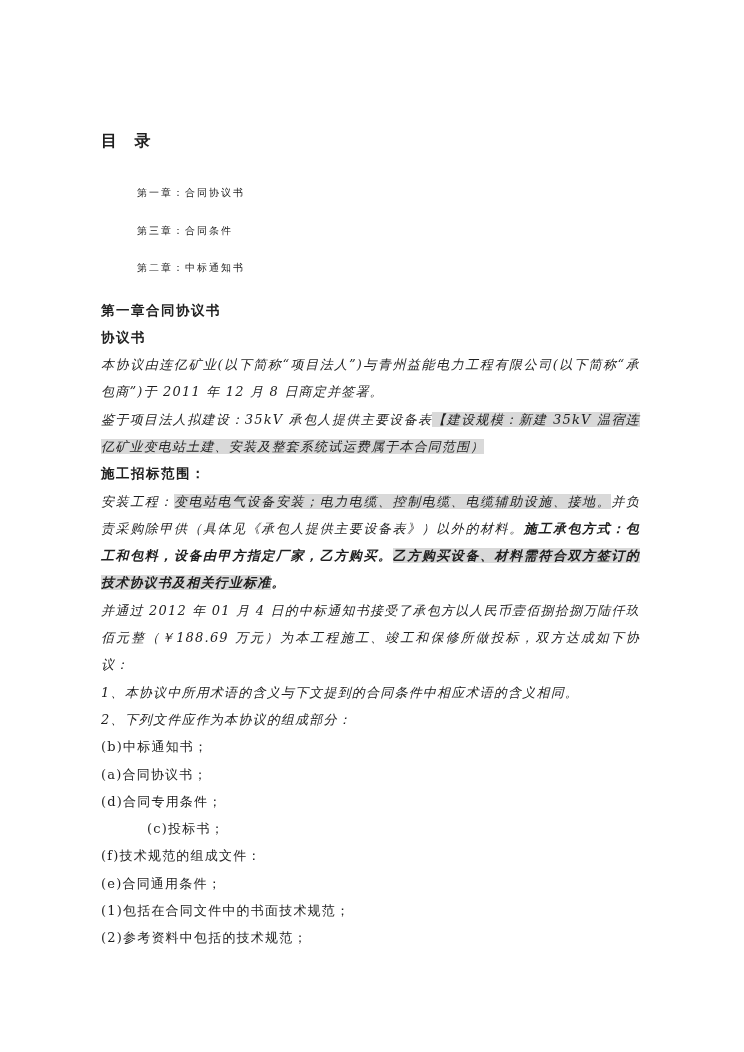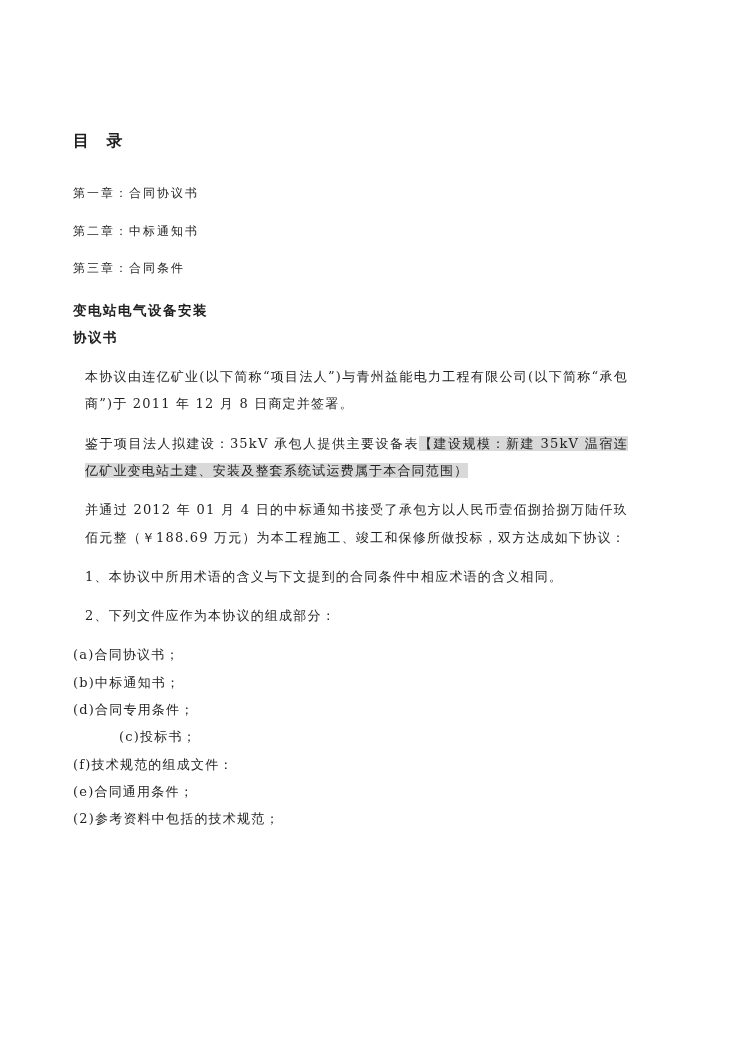--- a/index.html
+++ b/index.html
@@ -12,92 +12,96 @@
     width: 744px;
     background: var(--page-background);
     font-family: "DejaVu Serif", "Liberation Serif", serif;
     color: var(--text);
   }
   .page {
     position: relative;
     width: 744px;
     height: 1052px;
     background: var(--page-background);
-    padding: 131px 104px 0 73px;
+    padding: 131px 104px 0 101px;
     overflow: hidden;
   }
   
   .toc-title {
     font-size: 16px;
     font-weight: bold;
     letter-spacing: 6px;
     margin-bottom: 26px;
   }
   .toc-entry {
-    font-size: 12px;
+    font-size: 10px;
     letter-spacing: 2px;
     height: 37.5px;
     line-height: 30px;
+    margin-left: 36px;
   }
   
   .doc-body {
     font-size: 13px;
     line-height: 27.3px;
     letter-spacing: 1.2px;
     text-align: justify;
     margin-top: 6px;
   }
   .chapter-heading,
   .sub-heading,
   .scope-heading {
     font-weight: bold;
     font-size: 13.5px;
     letter-spacing: 1.5px;
     line-height: 27.3px;
   }
-  .para { margin: 12px; }
+  .para { margin: 0; font-style: italic; }
   .b { font-weight: bold; }
   .hl { background: var(--highlight); }
   .component-item { line-height: 27.3px; }
   .component-item.indented { padding-left: 46px; }
 </style>
 </head>
 <body>
 
 <div class="page">
 
   <div>
     <div class="toc-title">目 录</div>
     <div class="toc-entry">第一章：合同协议书</div>
+    <div class="toc-entry">第三章：合同条件</div>
     <div class="toc-entry">第二章：中标通知书</div>
-    <div class="toc-entry">第三章：合同条件</div>
   </div>
 
   <div class="doc-body">
 
-    <div class="chapter-heading">变电站电气设备安装</div>
+    <div class="chapter-heading">第一章合同协议书</div>
     <div class="sub-heading">协议书</div>
 
     <p class="para"><span>本协议由连亿矿业(以下简称“项目法人”)与青州益能电力工程有限公司(以下简称“承包商”)于 2011 年 12 月 8 日商定并签署。</span></p>
 
     <p class="para"><span>鉴于项目法人拟建设：35kV 承包人提供主要设备表</span><span class="hl">【建设规模：新建 35kV 温宿连亿矿业变电站土建、安装及整套系统试运费属于本合同范围）</span></p>
 
+    <div class="scope-heading">施工招标范围：</div>
 
 
+    <p class="para"><span>安装工程：</span><span class="hl">变电站电气设备安装；电力电缆、控制电缆、电缆辅助设施、接地。</span><span>并负责采购除甲供（具体见《承包人提供主要设备表》）以外的材料。</span><span class="b">施工承包方式：包工和包料，设备由甲方指定厂家，乙方购买。</span><span class="b hl">乙方购买设备、材料需符合双方签订的技术协议书及相关行业标准</span><span class="b">。</span></p>
 
     <p class="para"><span>并通过 2012 年 01 月 4 日的中标通知书接受了承包方以人民币壹佰捌拾捌万陆仟玖佰元整（￥188.69 万元）为本工程施工、竣工和保修所做投标，双方达成如下协议：</span></p>
 
     <p class="para"><span>1、本协议中所用术语的含义与下文提到的合同条件中相应术语的含义相同。</span></p>
 
     <p class="para"><span>2、下列文件应作为本协议的组成部分：</span></p>
 
     <div>
+      <div class="component-item">(b)中标通知书；</div>
       <div class="component-item">(a)合同协议书；</div>
-      <div class="component-item">(b)中标通知书；</div>
       <div class="component-item">(d)合同专用条件；</div>
       <div class="component-item indented">(c)投标书；</div>
       <div class="component-item">(f)技术规范的组成文件：</div>
       <div class="component-item">(e)合同通用条件；</div>
+      <div class="component-item">(1)包括在合同文件中的书面技术规范；</div>
       <div class="component-item">(2)参考资料中包括的技术规范；</div>
     </div>
 
   </div>
 </div>
 
 </body></html>

